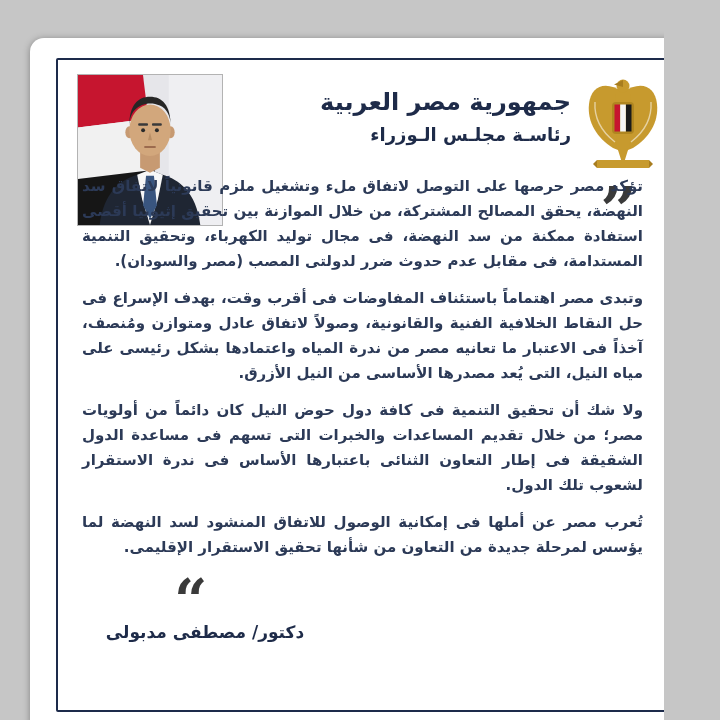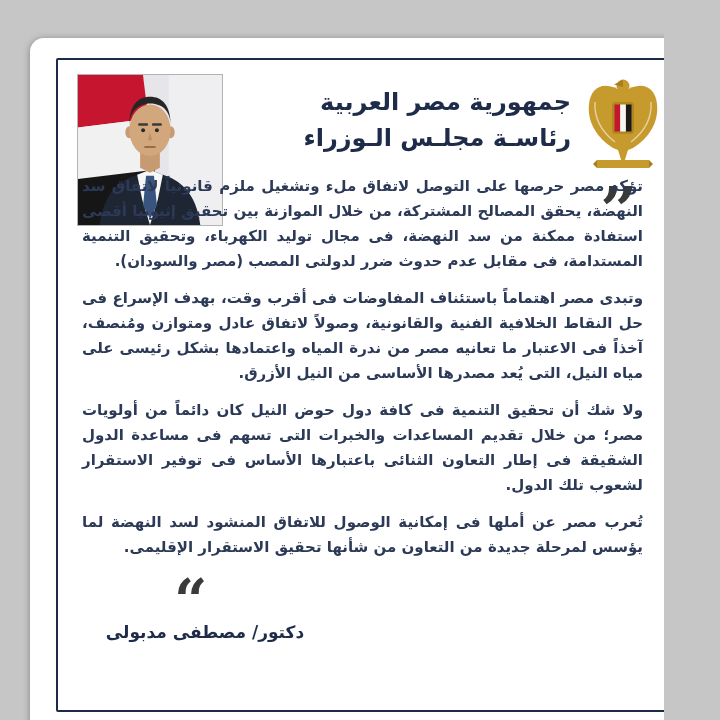--- a/index.html
+++ b/index.html
@@ -18,21 +18,21 @@
   .photo {
     position:absolute; left:19px; top:14px; width:146px; height:152px;
     border:1px solid #b3b3b3; background:#e6e6ea; overflow:hidden;
   }
   .photo svg { display:block; }
   .titles {
     position:absolute; right:96px; top:28px; direction:rtl; text-align:right;
     color:#1e2b49; font-weight:bold;
   }
   .titles .t1 { font-size:24px; margin-bottom:8px; }
-  .titles .t2 { font-size:24px; }
+  .titles .t2 { font-size:18px; }
   .emblem { position:absolute; right:6px; top:16px; width:76px; height:94px; }
   .open-quote {
     position:absolute; right:30px; top:118px;
     font-family:"DejaVu Serif", serif; font-weight:bold;
     font-size:64px; line-height:1; color:#3a3a3a;
   }
   .content {
     position:absolute; left:0; right:0; top:0;
     padding:114px 24px 0 24px;
   }
@@ -110,21 +110,21 @@
           <path d="M12,84 L8,88 L12,92 Z" fill="#a87d1f"></path>
           <path d="M64,84 L68,88 L64,92 Z" fill="#a87d1f"></path>
         </svg>
       </div>
 
       <div class="open-quote">”</div>
 
       <div class="content">
         <p class="para">تؤكد مصر حرصها على التوصل لاتفاق ملء وتشغيل ملزم قانونياً لاتفاق سد النهضة، يحقق المصالح المشتركة، من خلال الموازنة بين تحقيق إثيوبيا أقصى استفادة ممكنة من سد النهضة، فى مجال توليد الكهرباء، وتحقيق التنمية المستدامة، فى مقابل عدم حدوث ضرر لدولتى المصب (مصر والسودان).</p>
         <p class="para">وتبدى مصر اهتماماً باستئناف المفاوضات فى أقرب وقت، بهدف الإسراع فى حل النقاط الخلافية الفنية والقانونية، وصولاً لاتفاق عادل ومتوازن ومُنصف، آخذاً فى الاعتبار ما تعانيه مصر من ندرة المياه واعتمادها بشكل رئيسى على مياه النيل، التى يُعد مصدرها الأساسى من النيل الأزرق.</p>
-        <p class="para">ولا شك أن تحقيق التنمية فى كافة دول حوض النيل كان دائماً من أولويات مصر؛ من خلال تقديم المساعدات والخبرات التى تسهم فى مساعدة الدول الشقيقة فى إطار التعاون الثنائى باعتبارها الأساس فى توفير الاستقرار لشعوب تلك الدول.</p>
+        <p class="para">ولا شك أن تحقيق التنمية فى كافة دول حوض النيل كان دائماً من أولويات مصر؛ من خلال تقديم المساعدات والخبرات التى تسهم فى مساعدة الدول الشقيقة فى إطار التعاون الثنائى باعتبارها الأساس فى ندرة الاستقرار لشعوب تلك الدول.</p>
         <p class="para">تُعرب مصر عن أملها فى إمكانية الوصول للاتفاق المنشود لسد النهضة لما يؤسس لمرحلة جديدة من التعاون من شأنها تحقيق الاستقرار الإقليمى.</p>
 
         <div class="close-quote">“</div>
 
         <div class="signature">
           <div class="sig-name">دكتور/ مصطفى مدبولى</div>
         </div>
       </div>
 
     </div>

